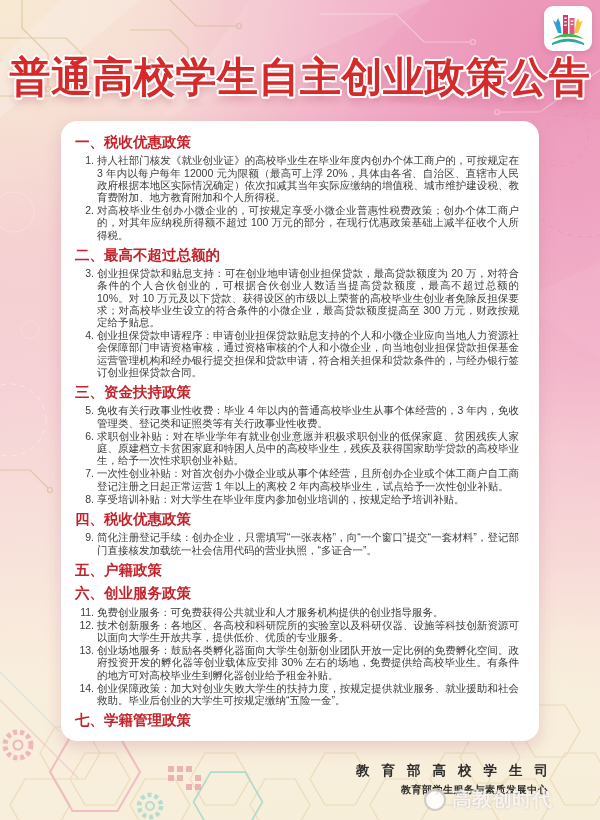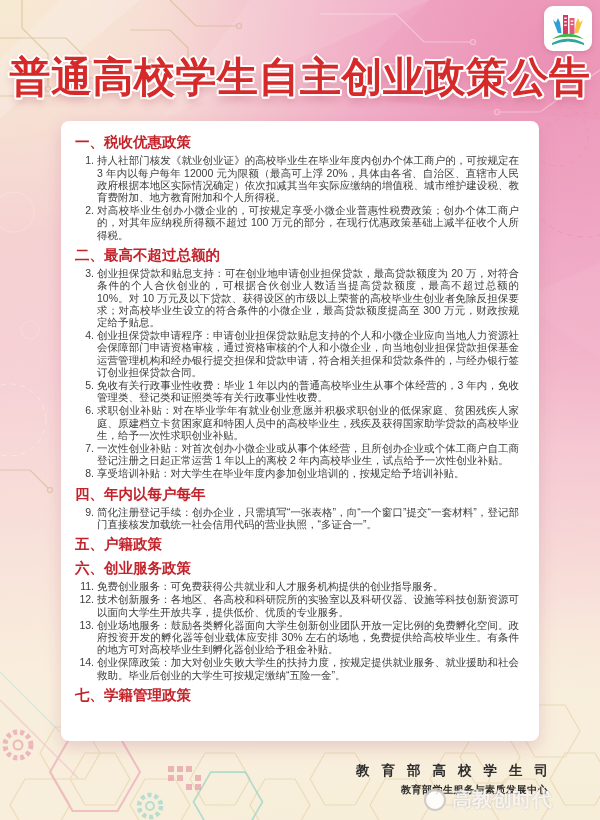--- a/index.html
+++ b/index.html
@@ -21,21 +21,21 @@
   .title{
     position:absolute;top:50px;left:0;width:600px;margin:0;text-align:center;
     font-size:41px;font-weight:900;letter-spacing:.5px;color:#d62a2a;
     text-shadow:
       -2px 0 0 #fff, 2px 0 0 #fff, 0 -2px 0 #fff, 0 2px 0 #fff,
       -1.5px -1.5px 0 #fff, 1.5px 1.5px 0 #fff, -1.5px 1.5px 0 #fff, 1.5px -1.5px 0 #fff,
       0 5px 9px rgba(173,58,84,.4);
   }
   .card{
     position:absolute;left:61px;top:121px;width:478px;height:620px;box-sizing:border-box;
-    background:#fff;border-radius:8px;box-shadow:0 6px 16px rgba(190,110,140,.28);
+    background:#fff;border-radius:16px;box-shadow:0 6px 16px rgba(190,110,140,.28);
     padding:13px 20px 8px 14px;overflow:hidden;
   }
   .sec-h{color:#c4232b;font-size:14.5px;font-weight:bold;line-height:1.2;margin:6px 0 3px 0;}
   .section:first-child .sec-h{margin-top:0;}
   .item{display:flex;font-size:10.5px;line-height:12.2px;color:#3c3c3c;margin:0 0 1px 0;}
   .item .num{flex:0 0 19px;width:19px;text-align:right;margin-right:3px;}
   .item .txt{flex:1;text-align:justify;}
   .footer{position:absolute;right:52px;top:762px;text-align:right;color:#2e2e2e;font-weight:bold;}
   .f1{font-size:13.5px;width:192px;margin-left:auto;text-align:justify;text-align-last:justify;}
   .f2{font-size:10px;margin-top:3px;letter-spacing:.5px;}
@@ -169,39 +169,40 @@
         <div class="item">
           <span class="num">3.</span>
           <span class="txt">创业担保贷款和贴息支持：可在创业地申请创业担保贷款，最高贷款额度为 20 万，对符合条件的个人合伙创业的，可根据合伙创业人数适当提高贷款额度，最高不超过总额的 10%。对 10 万元及以下贷款、获得设区的市级以上荣誉的高校毕业生创业者免除反担保要求；对高校毕业生设立的符合条件的小微企业，最高贷款额度提高至 300 万元，财政按规定给予贴息。</span>
         </div>
         <div class="item">
           <span class="num">4.</span>
           <span class="txt">创业担保贷款申请程序：申请创业担保贷款贴息支持的个人和小微企业应向当地人力资源社会保障部门申请资格审核，通过资格审核的个人和小微企业，向当地创业担保贷款担保基金运营管理机构和经办银行提交担保和贷款申请，符合相关担保和贷款条件的，与经办银行签订创业担保贷款合同。</span>
         </div>
       </div>
       <div class="section">
+        <h2 class="sec-h">三、资金扶持政策</h2>
         <div class="item">
           <span class="num">5.</span>
-          <span class="txt">免收有关行政事业性收费：毕业 1 年以内的普通高校毕业生从事个体经营的，3 年内，免收管理类、登记类和证照类等有关行政事业性收费。</span>
+          <span class="txt">免收有关行政事业性收费：毕业 4 年以内的普通高校毕业生从事个体经营的，3 年内，免收管理类、登记类和证照类等有关行政事业性收费。</span>
         </div>
         <div class="item">
           <span class="num">6.</span>
           <span class="txt">求职创业补贴：对在毕业学年有就业创业意愿并积极求职创业的低保家庭、贫困残疾人家庭、原建档立卡贫困家庭和特困人员中的高校毕业生，残疾及获得国家助学贷款的高校毕业生，给予一次性求职创业补贴。</span>
         </div>
         <div class="item">
           <span class="num">7.</span>
           <span class="txt">一次性创业补贴：对首次创办小微企业或从事个体经营，且所创办企业或个体工商户自工商登记注册之日起正常运营 1 年以上的离校 2 年内高校毕业生，试点给予一次性创业补贴。</span>
         </div>
         <div class="item">
           <span class="num">8.</span>
           <span class="txt">享受培训补贴：对大学生在毕业年度内参加创业培训的，按规定给予培训补贴。</span>
         </div>
       </div>
       <div class="section">
-        <h2 class="sec-h">四、年内以每户每年</h2>
+        <h2 class="sec-h">四、税收优惠政策</h2>
         <div class="item">
           <span class="num">9.</span>
           <span class="txt">简化注册登记手续：创办企业，只需填写“一张表格”，向“一个窗口”提交“一套材料”，登记部门直接核发加载统一社会信用代码的营业执照，“多证合一”。</span>
         </div>
       </div>
       <div class="section">
         <h2 class="sec-h">五、户籍政策</h2>
       </div>
       <div class="section">
         <h2 class="sec-h">六、创业服务政策</h2>

